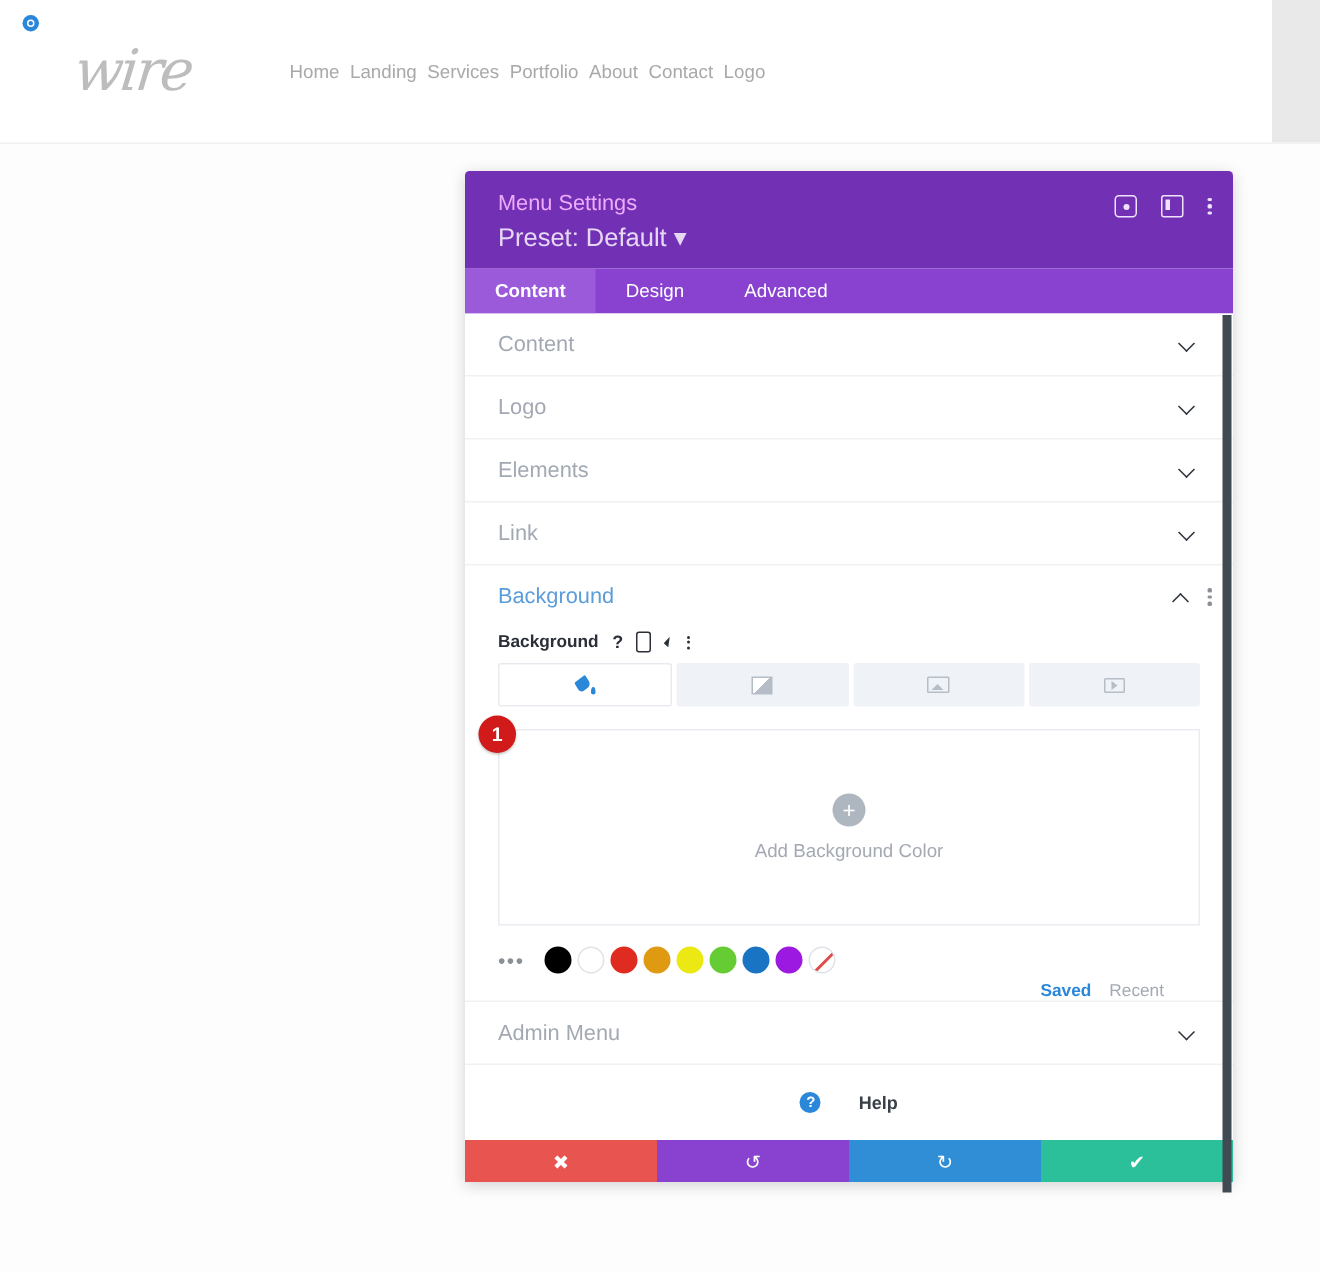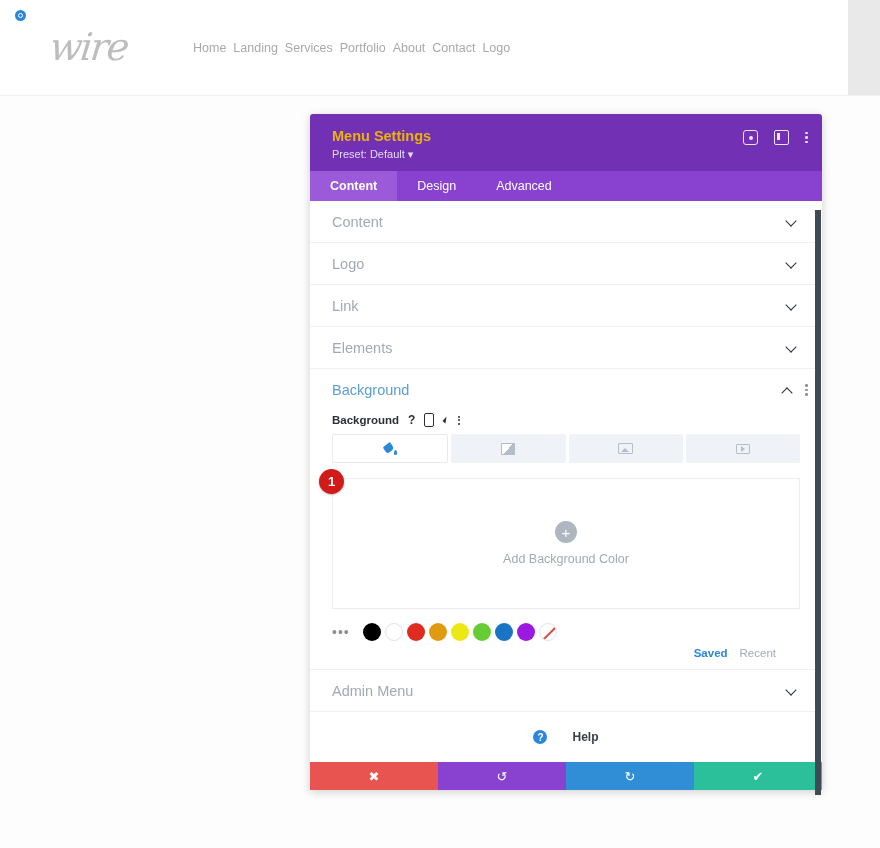--- a/index.html
+++ b/index.html
@@ -90,28 +90,28 @@
   }
   .modal-header {
     background: #7231b4;
     padding: 13px 14px 10px 22px;
     display: flex;
     align-items: flex-start;
     justify-content: space-between;
     border-radius: 3px 3px 0 0;
   }
   .modal-title {
-    color: #eab308;
+    color: #f0abfc;
     font-size: 14.5px;
-    font-weight: bold;
+    font-weight: normal;
     line-height: 1.25;
   }
   .modal-preset {
     color: #e6d8f5;
-    font-size: 11px;
+    font-size: 17px;
     margin-top: 3px;
   }
   .header-icons {
     display: flex;
     align-items: center;
     gap: 16px;
     padding-top: 3px;
   }
   .hicon {
     color: #efe3fb;
@@ -211,21 +211,20 @@
     border-bottom: 1.8px solid #2a2f38;
     transform: rotate(45deg);
   }
   .chev.up::before {
     transform: rotate(-135deg);
     top: 4px;
   }
 
   .section-open {
     border-bottom: 1px solid #f1f1f1;
-    padding-bottom: 10px;
   }
   .section-open-head {
     height: 42px;
     display: flex;
     align-items: center;
     justify-content: space-between;
     padding: 0 14px 0 22px;
   }
   .section-open-head .label {
     font-size: 14.5px;
@@ -584,25 +583,25 @@
 
     <div class="accordion-row">
       <span class="label">Content</span>
       <span class="chev"></span>
     </div>
     <div class="accordion-row">
       <span class="label">Logo</span>
       <span class="chev"></span>
     </div>
     <div class="accordion-row">
+      <span class="label">Elements</span>
+      <span class="chev"></span>
+    </div>
+    <div class="accordion-row">
       <span class="label">Link</span>
-      <span class="chev"></span>
-    </div>
-    <div class="accordion-row">
-      <span class="label">Elements</span>
       <span class="chev"></span>
     </div>
 
     <div class="section-open">
       <div class="section-open-head">
         <span class="label">Background</span>
         <span class="section-head-right">
           <span class="chev up chev-dark"></span>
           <span class="icon-dots icon-dots-dark">
               <i></i>

